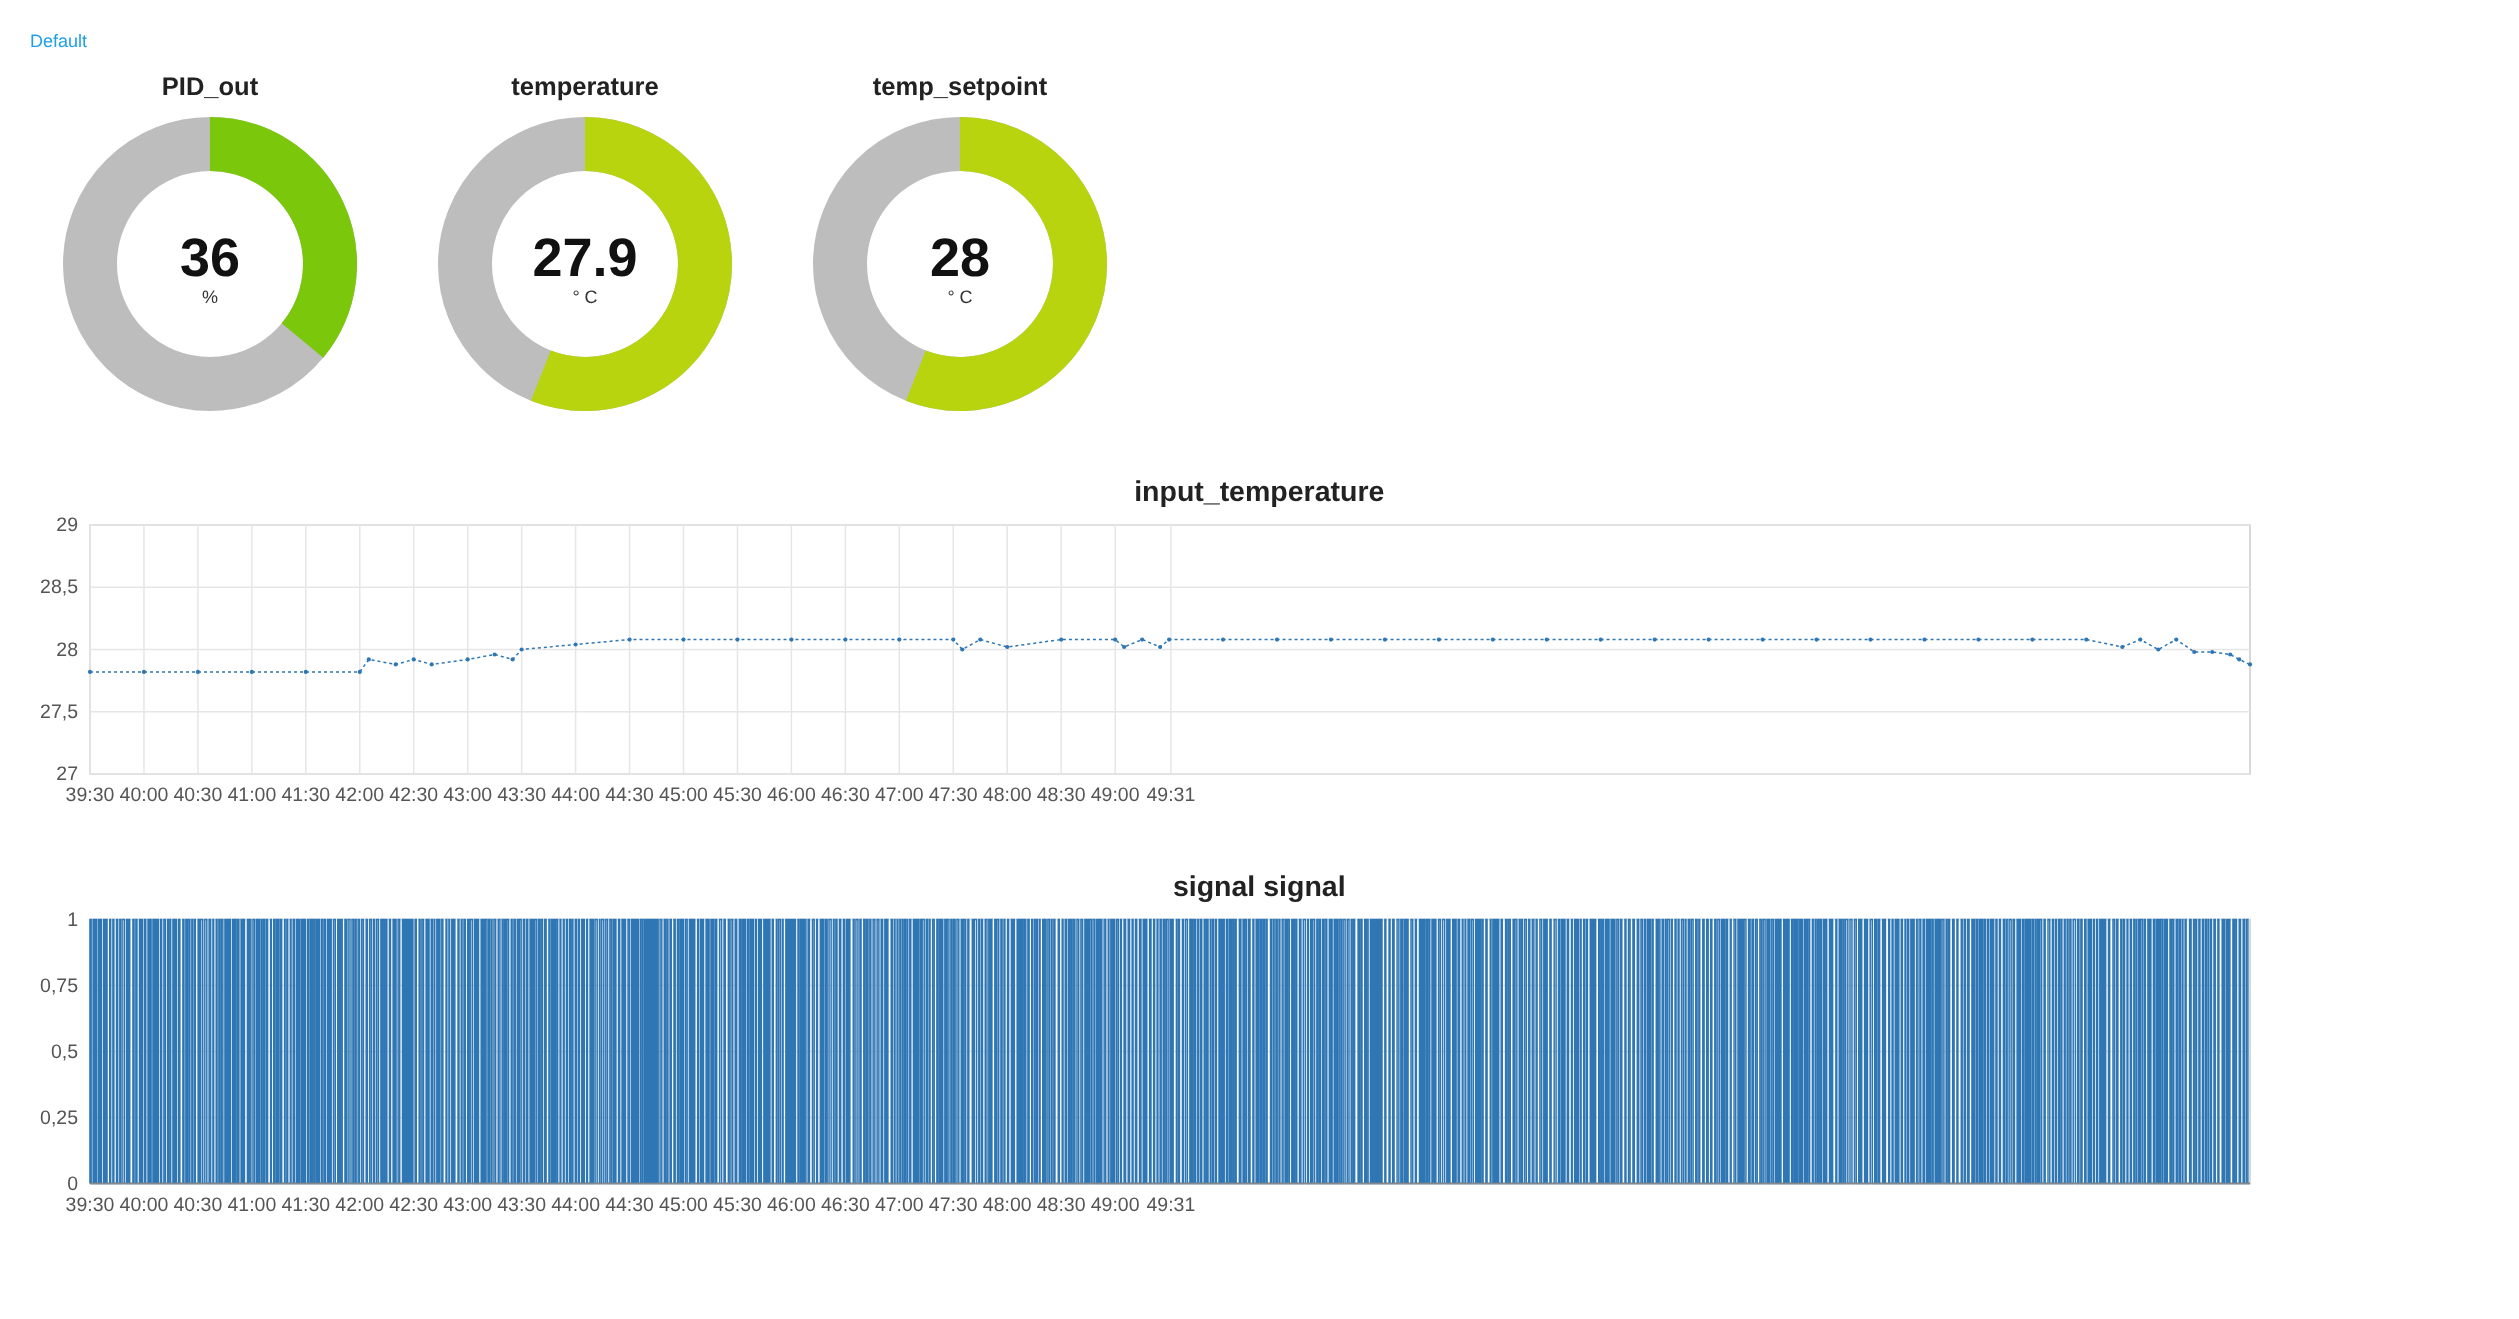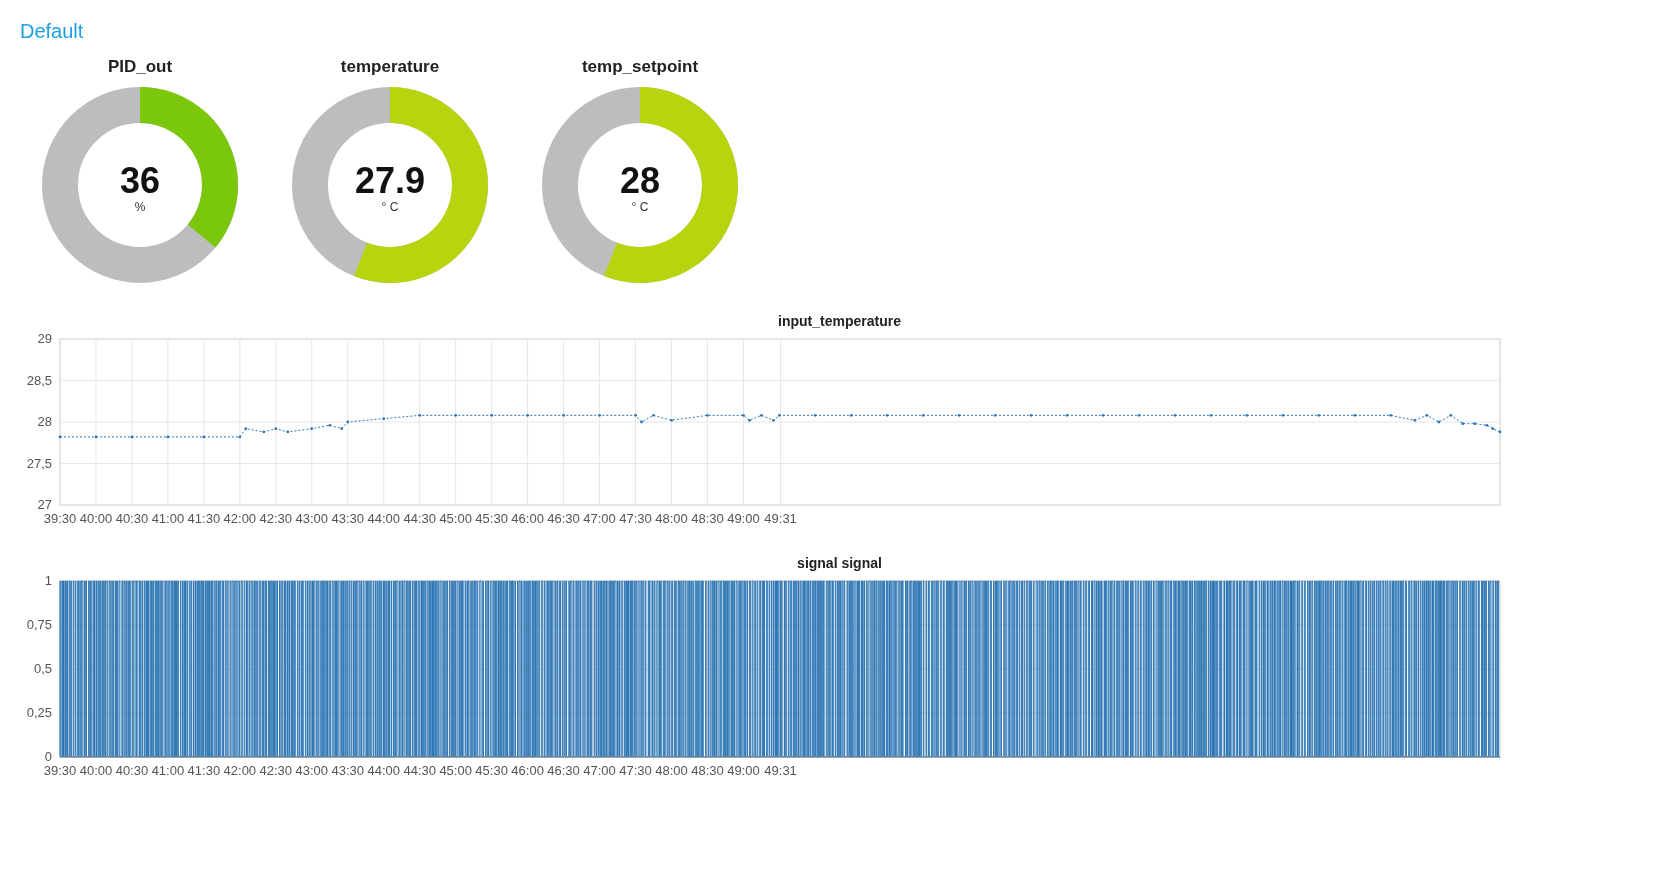--- a/index.html
+++ b/index.html
@@ -1,25 +1,25 @@
 <!DOCTYPE html>
 <html><head>
 <meta charset="utf-8">
 <style>
   html,body { margin:0; padding:0; background:#ffffff; font-family:"Segoe UI",Arial,Helvetica,sans-serif; color:#222; }
   body { width:1679px; }
   .page { padding:16px 10px 40px 10px; }
-  .tab-link { color:#1ea0e6; font-size:20px; font-weight:400; padding:4px 10px; display:inline-block; }
+  .tab-link { color:#1ea0e6; font-size:12px; font-weight:400; padding:4px 10px; display:inline-block; }
   .gauges-row { display:flex; gap:50px; padding:10px 20px 10px 30px; }
   .gauge { width:200px; display:flex; flex-direction:column; align-items:center; }
   .gauge-title { font-size:17px; font-weight:600; color:#222; margin-bottom:8px; text-align:right; }
   .gauge-svg { display:block; }
   .gauge-value { font-size:36px; font-weight:700; fill:#111; text-anchor:middle; }
   .gauge-unit { font-size:12px; fill:#333; text-anchor:middle; }
-  .chart-title { text-align:center; font-size:14px; font-weight:600; margin:18px 0 4px 0; }
+  .chart-title { text-align:center; font-size:19px; font-weight:600; margin:32px 0 4px 0; }
   .chart-wrap { position:relative; margin:0 0 0 0; }
   .ylab { font-size:13px; fill:#555; text-anchor:end; }
   .xlab { font-size:13px; fill:#555; text-anchor:middle; }
   .grid line { stroke:#e6e6e6; stroke-width:1; }
   .series-line { stroke:#2f77b4; stroke-width:1; fill:none; }
   .series-dot { fill:#2f77b4; }
   .baraxis { stroke:#888; stroke-width:1; }
 </style>
 </head>
 <body>

